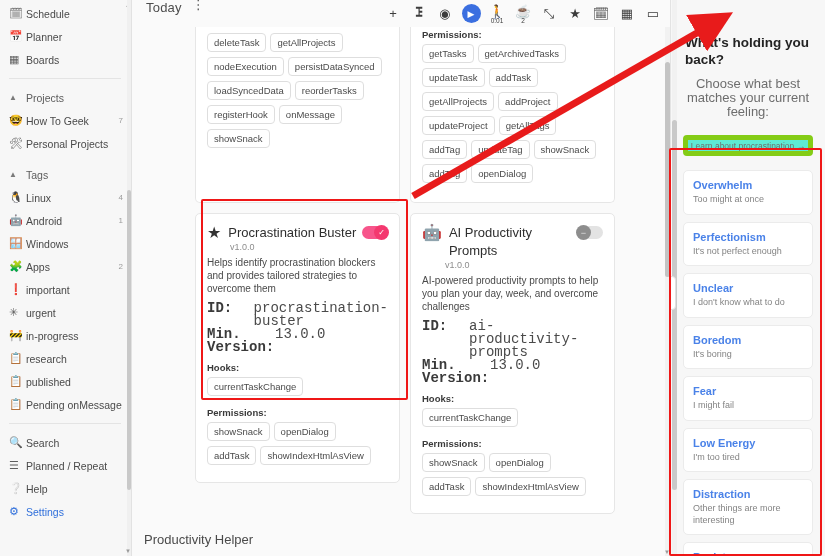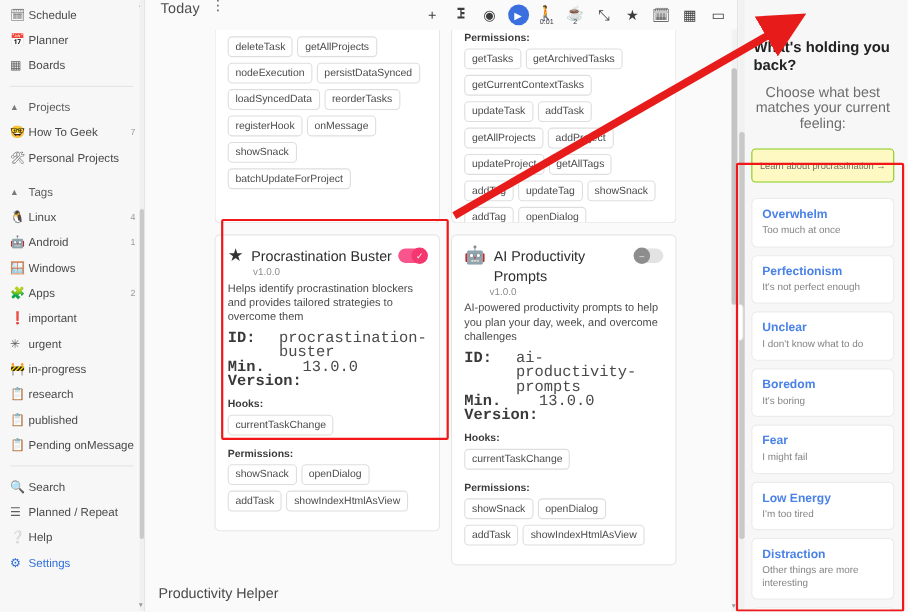--- a/index.html
+++ b/index.html
@@ -219,24 +219,24 @@
     font-size: 13.5px; font-weight: bold; color: #232323;
     text-align: left; line-height: 17px;
     margin-top: 34px; padding: 0 6px;
   }
   .rp-sub {
     font-size: 13px; color: #6d6d6d; text-align: center;
     line-height: 14px; margin-top: 9px; padding: 0 4px;
   }
   .rp-learn {
     margin: 16px 4px 0 4px;
-    border: 1px solid #84cc16;
+    border: 5px solid #84cc16;
     border-radius: 4px;
-    background: #fef9c3;
-    height: 31px;
+    background: #5eead4;
+    height: 21px;
     display: flex; align-items: center; justify-content: center;
     font-size: 8.5px; color: #6e6e6e; cursor: pointer;
   }
   .rp-list { margin-top: 14px; }
   .rp-card {
     background: #fff;
     border: 1px solid #ebebeb;
     border-radius: 5px;
     padding: 7px 9px 8px 9px;
     margin: 0 4px 7px 4px;
@@ -437,31 +437,29 @@
             <div class="chips-wrap" id="perm-left">
                 <span class="chip">deleteTask</span>
                 <span class="chip">getAllProjects</span>
                 <span class="chip">nodeExecution</span>
                 <span class="chip">persistDataSynced</span>
                 <span class="chip">loadSyncedData</span>
                 <span class="chip">reorderTasks</span>
                 <span class="chip">registerHook</span>
                 <span class="chip">onMessage</span>
                 <span class="chip">showSnack</span>
-                <span class="chip">batchUpdateForProject</span>
               </div>
           </div>
         </div>
         <div class="card-col">
           <div class="ext-card top-clip" style="height:176px; padding-top:4px; overflow:hidden;">
             <div class="sect-label" style="margin-top:-2px;">Permissions:</div>
             <div class="chips-wrap" id="perm-right">
                 <span class="chip">getTasks</span>
                 <span class="chip">getArchivedTasks</span>
-                <span class="chip">getCurrentContextTasks</span>
                 <span class="chip">updateTask</span>
                 <span class="chip">addTask</span>
                 <span class="chip">getAllProjects</span>
                 <span class="chip">addProject</span>
                 <span class="chip">updateProject</span>
                 <span class="chip">getAllTags</span>
                 <span class="chip">addTag</span>
                 <span class="chip">updateTag</span>
                 <span class="chip">showSnack</span>
                 <span class="chip">addTag</span>
@@ -559,21 +557,21 @@
   <div class="rpanel">
     <div class="rp-track"></div>
     <div class="rp-thumb"></div>
     <div class="rp-handle">›</div>
     <div class="rp-title">What's holding you back?</div>
     <div class="rp-sub">Choose what best matches your current feeling:</div>
     <div class="rp-learn">Learn about procrastination  →</div>
     <div class="rp-list" id="rp-list">
         <div class="rp-card">
           <div class="t">Overwhelm</div>
-          <div class="d">Too much at once</div>
+          <div class="d">Too might at once</div>
         </div>
         <div class="rp-card">
           <div class="t">Perfectionism</div>
           <div class="d">It's not perfect enough</div>
         </div>
         <div class="rp-card">
           <div class="t">Unclear</div>
           <div class="d">I don't know what to do</div>
         </div>
         <div class="rp-card">

